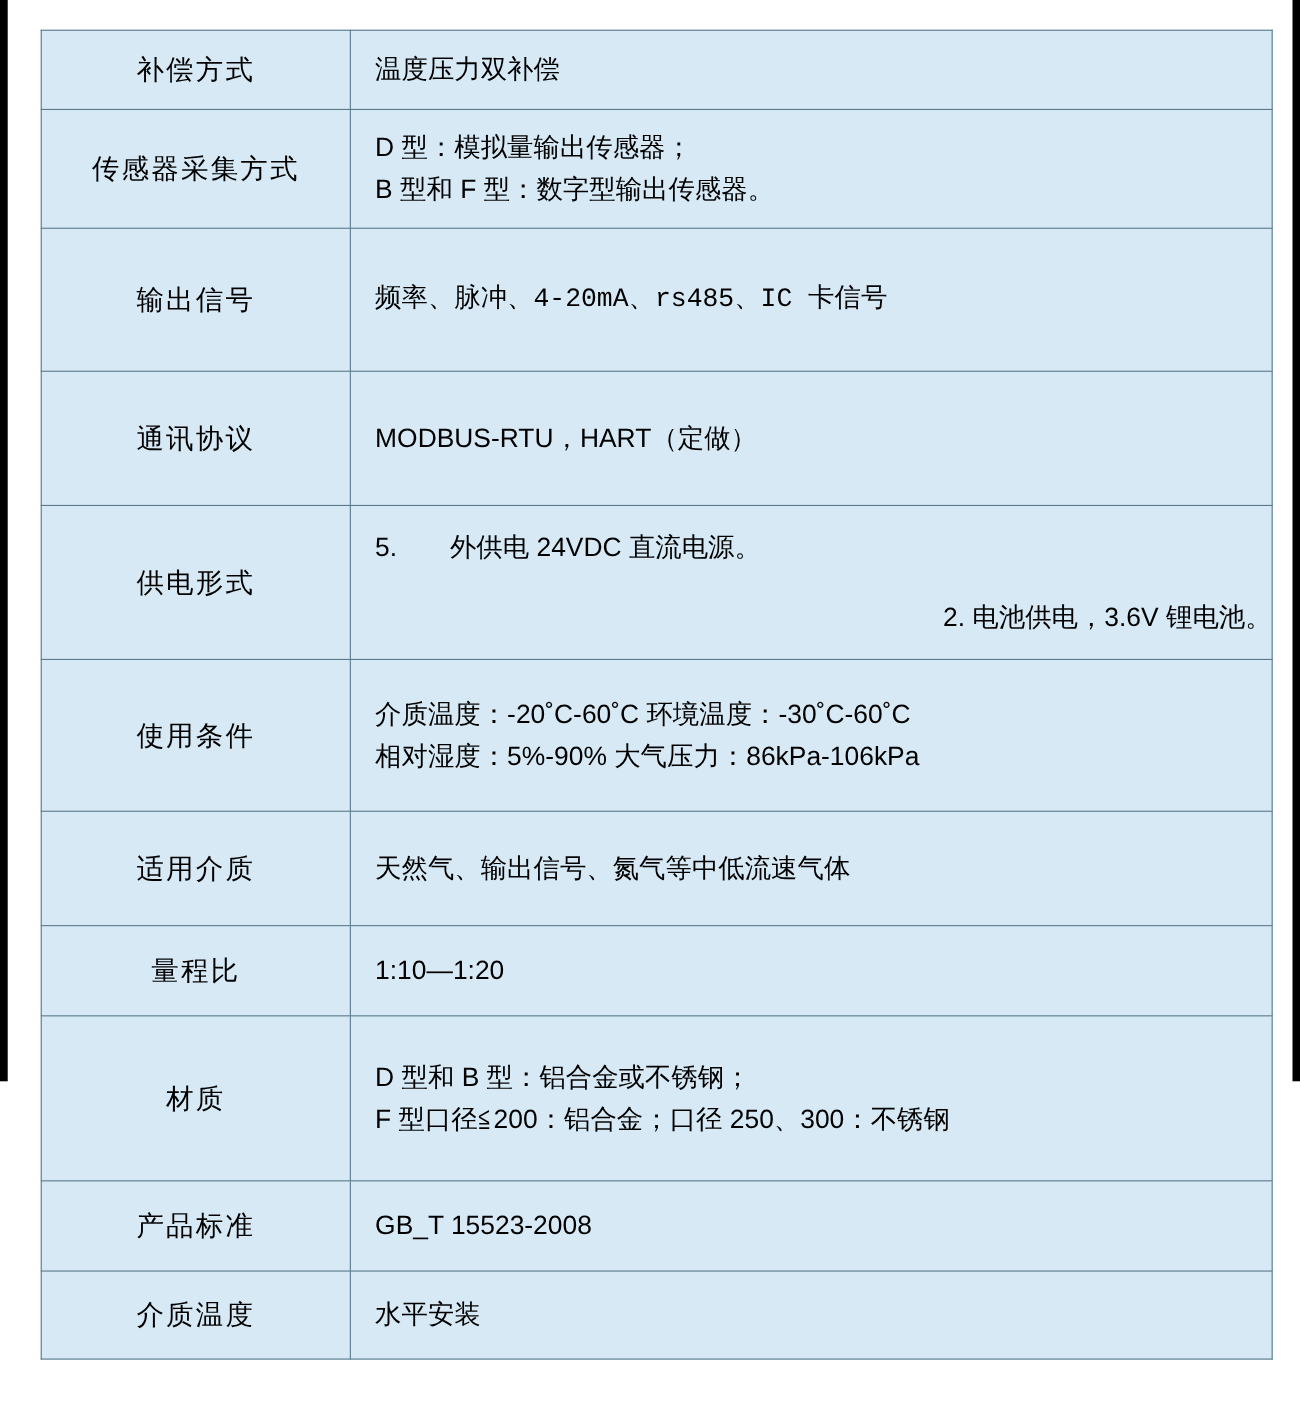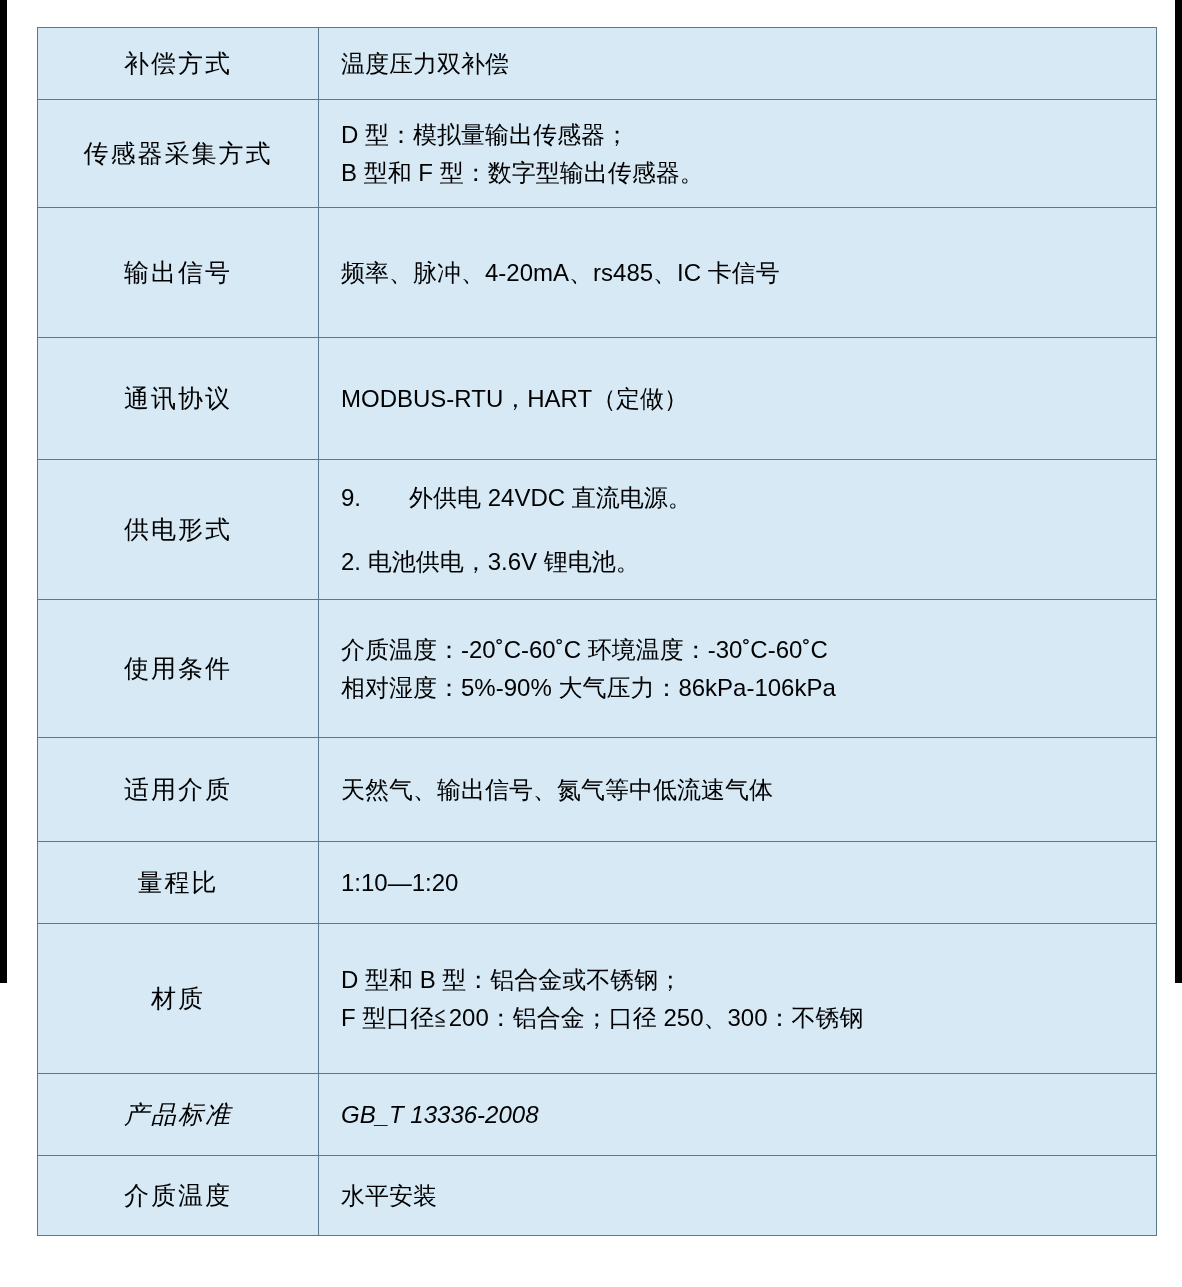--- a/index.html
+++ b/index.html
@@ -51,32 +51,33 @@
     color: #000000;
     padding: 10px 0 10px 22px;
     line-height: 1.55;
   }
   .value-line {
     display: block;
     white-space: pre-wrap;
   }
   .value-line.gap {
     margin-top: 26px;
+    text-align: right;
   }
   
   .r-compensation { height: 72px; }
   .r-sensor { height: 108px; }
-  .r-output { height: 130px; }
+  .r-output { height: 130px; font-family: Liberation Mono, monospace; }
   .r-protocol { height: 122px; padding-left: 32px; }
   .r-power { height: 140px; }
   .r-conditions { height: 138px; }
   .r-medium { height: 104px; }
   .r-ratio { height: 82px; }
   .r-material { height: 150px; }
-  .r-standard { height: 82px; font-style: italic; }
+  .r-standard { height: 82px; }
   .r-direction { height: 80px; }
 </style>
 </head>
 <body>
 
 <div class="page">
   <table class="spec-table">
     <tbody>
         <tr class="r-compensation">
           <td class="label-cell">补偿方式</td>
@@ -99,21 +100,21 @@
         </tr>
         <tr class="r-protocol">
           <td class="label-cell">通讯协议</td>
           <td class="value-cell">
             <span class="value-line">MODBUS-RTU，HART（定做）</span>
           </td>
         </tr>
         <tr class="r-power">
           <td class="label-cell">供电形式</td>
           <td class="value-cell">
-            <span class="value-line">9.　　外供电 24VDC 直流电源。</span>
+            <span class="value-line">5.　　外供电 24VDC 直流电源。</span>
             <span class="value-line gap">2. 电池供电，3.6V 锂电池。</span>
           </td>
         </tr>
         <tr class="r-conditions">
           <td class="label-cell">使用条件</td>
           <td class="value-cell">
             <span class="value-line">介质温度：-20˚C-60˚C 环境温度：-30˚C-60˚C</span>
             <span class="value-line">相对湿度：5%-90% 大气压力：86kPa-106kPa</span>
           </td>
         </tr>
@@ -132,21 +133,21 @@
         <tr class="r-material">
           <td class="label-cell">材质</td>
           <td class="value-cell">
             <span class="value-line">D 型和 B 型：铝合金或不锈钢；</span>
             <span class="value-line">F 型口径≦200：铝合金；口径 250、300：不锈钢</span>
           </td>
         </tr>
         <tr class="r-standard">
           <td class="label-cell">产品标准</td>
           <td class="value-cell">
-            <span class="value-line">GB_T 13336-2008</span>
+            <span class="value-line">GB_T 15523-2008</span>
           </td>
         </tr>
         <tr class="r-direction">
           <td class="label-cell">介质温度</td>
           <td class="value-cell">
             <span class="value-line">水平安装</span>
           </td>
         </tr>
       </tbody>
   </table>

